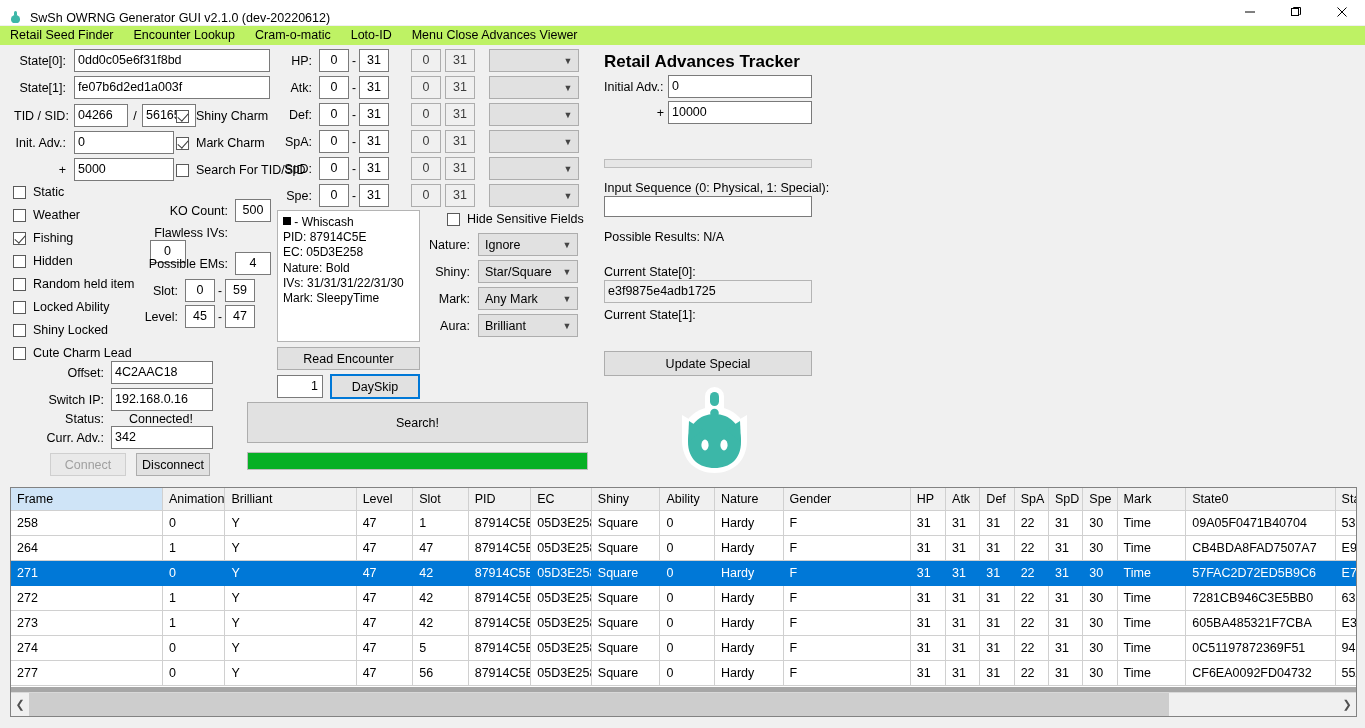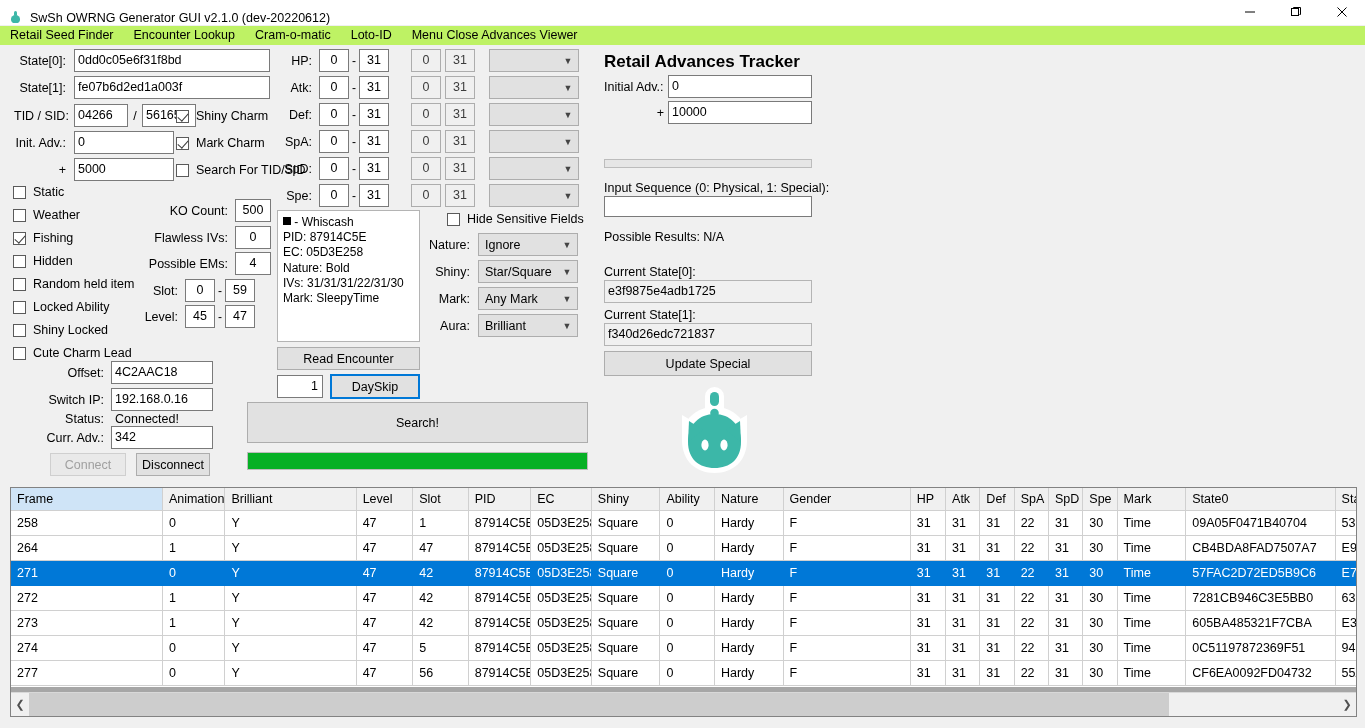--- a/index.html
+++ b/index.html
@@ -246,21 +246,21 @@
   </div>
   <div class="cbrow" style="position:absolute; left:13px; top:346px;">
     <div class="cbox"></div>
     <div class="lbl">Cute Charm Lead</div>
   </div>
 
   <div class="seedrow" style="left:100px; top:199px;">
     <div class="lbl" style="width:128px; text-align:right;">KO Count:</div>
     <div class="tbox center" style="width:36px; margin-left:7px;">500</div>
   </div>
-  <div class="seedrow" style="left:100px; top:226px;">
+  <div class="seedrow" style="left:100px; top:226px;flex-direction:column;">
     <div class="lbl" style="width:128px; text-align:right;">Flawless IVs:</div>
     <div class="tbox center" style="width:36px; margin-left:7px;">0</div>
   </div>
   <div class="seedrow" style="left:100px; top:252px;">
     <div class="lbl" style="width:128px; text-align:right;">Possible EMs:</div>
     <div class="tbox center" style="width:36px; margin-left:7px;">4</div>
   </div>
   <div class="seedrow" style="left:100px; top:279px;">
     <div class="lbl" style="width:78px; text-align:right;">Slot:</div>
     <div class="tbox center" style="width:30px; margin-left:7px;">0</div>
@@ -277,21 +277,21 @@
   <div class="seedrow" style="left:0px; top:361px;">
     <div class="lbl" style="width:104px; text-align:right;">Offset:</div>
     <div class="tbox" style="width:102px; margin-left:7px;">4C2AAC18</div>
   </div>
   <div class="seedrow" style="left:0px; top:388px;">
     <div class="lbl" style="width:104px; text-align:right;">Switch IP:</div>
     <div class="tbox" style="width:102px; margin-left:7px;">192.168.0.16</div>
   </div>
   <div class="seedrow" style="left:0px; top:412px;">
     <div class="lbl" style="width:104px; text-align:right;">Status:</div>
-    <div class="lbl" style="margin-left:11px;">Connected!</div>
+    <div class="lbl" style="margin-left:25px;">Connected!</div>
   </div>
   <div class="seedrow" style="left:0px; top:426px;">
     <div class="lbl" style="width:104px; text-align:right;">Curr. Adv.:</div>
     <div class="tbox" style="width:102px; margin-left:7px;">342</div>
   </div>
   <div class="btn disabled" style="position:absolute; left:50px; top:453px; width:76px;">Connect</div>
   <div class="btn" style="position:absolute; left:136px; top:453px; width:74px;">Disconnect</div>
 
   <div class="seedrow" style="left:276px; top:49px;">
     <div class="lbl" style="width:36px; text-align:right;">HP:</div>
@@ -452,21 +452,20 @@
     <div class="fill" style="width:0%;"></div>
   </div>
   <div class="lbl" style="position:absolute; left:604px; top:181px;">Input Sequence (0: Physical, 1: Special):</div>
   <div class="tbox" style="position:absolute; left:604px; top:196px; width:208px; height:21px;"></div>
 
   <div class="lbl" style="position:absolute; left:604px; top:230px;">Possible Results: N/A</div>
 
   <div class="lbl" style="position:absolute; left:604px; top:265px;">Current State[0]:</div>
   <div class="tbox ro" style="position:absolute; left:604px; top:280px; width:208px;">e3f9875e4adb1725</div>
   <div class="lbl" style="position:absolute; left:604px; top:308px;">Current State[1]:</div>
-  <div class="tbox ro" style="position:absolute; left:604px; top:323px; width:208px;">f340d26edc721837</div>
   <div class="btn" style="position:absolute; left:604px; top:351px; width:208px; height:25px;">Update Special</div>
 
   <div class="grid">
     <div class="grid-scroll">
       <table class="dg">
         <colgroup>
           <col style="width:150px">
             <col style="width:62px">
             <col style="width:130px">
             <col style="width:56px">

